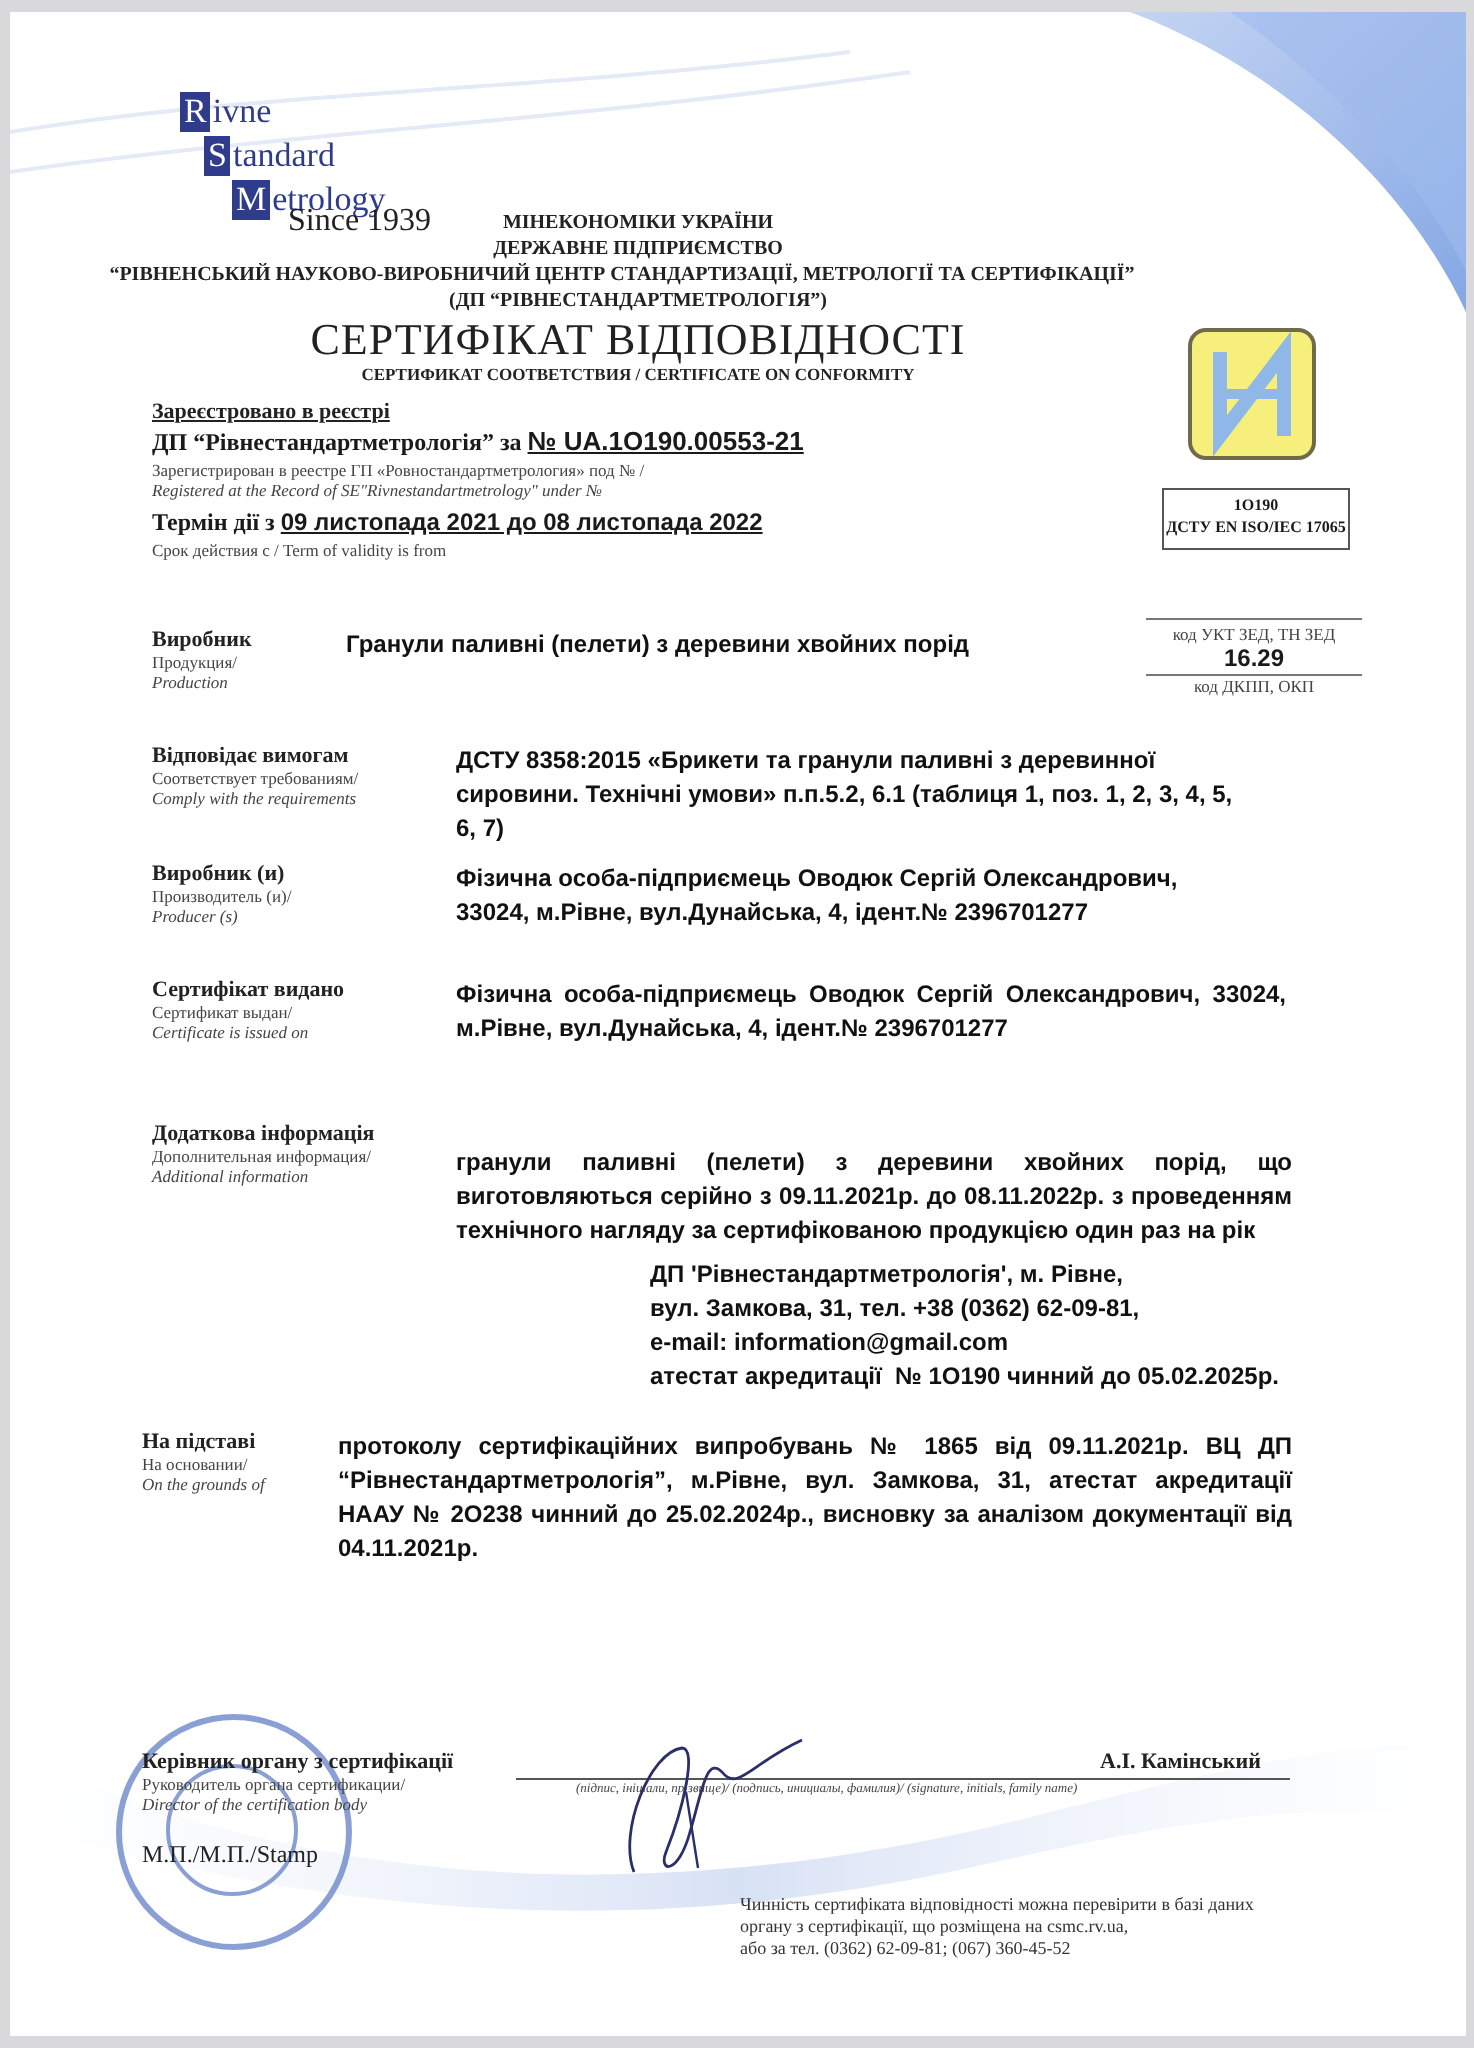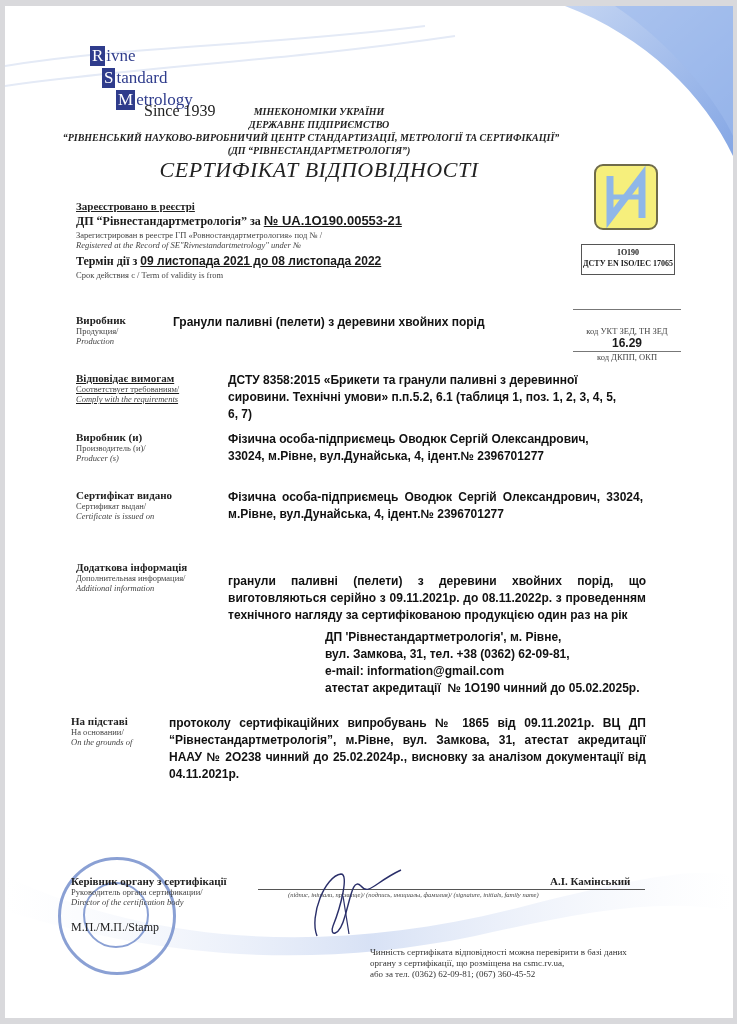--- a/index.html
+++ b/index.html
@@ -19,39 +19,39 @@
     position: absolute; pointer-events: none;
   }
   .abs { position: absolute; }
   .sans { font-family: "Liberation Sans", sans-serif; }
 
   
   .logo-line { position: absolute; font-family: "Liberation Serif", serif; font-size: 17px; color: #2f3c8c; line-height: 18px; }
   .logo-box { display: inline-block; background: #2f3c8c; color: #fff; padding: 0 1px; margin-right: 1px; border: 1px solid #2f3c8c; }
   .since { position: absolute; left: 139px; top: 96px; font-size: 16px; color: #222; }
 
-  .hdr { position: absolute; left: 0; width: 628px; text-align: center; font-weight: bold; color: #222; font-style: italic; }
+  .hdr { position: absolute; left: 0; width: 628px; text-align: center; font-weight: bold; color: #222; }
   .title { font-size: 22px; font-weight: normal; letter-spacing: 0.5px; }
 
   .lbl-main { font-weight: bold; font-size: 11px; color: #222; }
   .lbl-sub { font-size: 8.5px; color: #444; line-height: 10px; }
 
   .val { font-family: "Liberation Sans", sans-serif; font-weight: bold; font-size: 12px; color: #111; line-height: 17px; }
   .justify { text-align: justify; text-align-last: left; }
 
   .ia-logo {
     position: absolute; left: 589px; top: 158px; width: 60px; height: 62px;
     background: #f6ef7c; border: 2px solid #6f6b4a; border-radius: 9px;
   }
   .acc-box {
     position: absolute; left: 576px; top: 238px; width: 92px; height: 27px;
     border: 1px solid #555; text-align: center; font-size: 8px; font-weight: bold; line-height: 11px; padding-top: 2px;
   }
   .code-box { position: absolute; left: 568px; top: 303px; width: 108px; text-align: center; }
-  .code-box .top { border-top: 1px solid #777; font-size: 8.5px; color: #444; padding-top: 16px; }
+  .code-box .top { border-top: 1px solid #777; font-size: 8.5px; color: #444; padding-top: 2px; }
   .code-box .num { font-family: "Liberation Sans", sans-serif; font-size: 12px; font-weight: bold; border-bottom: 1px solid #777; padding-bottom: 1px; }
   .code-box .bot { font-size: 8.5px; color: #444; }
 
   .uline { text-decoration: underline; }
 
   .stamp {
     position: absolute; left: 53px; top: 851px; width: 112px; height: 112px;
     border: 3px solid #5a79c2; border-radius: 50%; opacity: 0.7;
   }
   .stamp-inner {
@@ -95,20 +95,21 @@
       <span class="logo-box">M</span><span>etrology</span>
     </div>
     <div class="since">Since 1939</div>
   </div>
 
   <div class="hdr" style="top:100px;font-size:10px;">МІНЕКОНОМІКИ УКРАЇНИ</div>
   <div class="hdr" style="top:113px;font-size:10px;">ДЕРЖАВНЕ ПІДПРИЄМСТВО</div>
   <div class="hdr" style="top:126px;font-size:10px;left:-8px">“РІВНЕНСЬКИЙ НАУКОВО-ВИРОБНИЧИЙ ЦЕНТР СТАНДАРТИЗАЦІЇ, МЕТРОЛОГІЇ ТА СЕРТИФІКАЦІЇ”</div>
   <div class="hdr" style="top:139px;font-size:10px;">(ДП “РІВНЕСТАНДАРТМЕТРОЛОГІЯ”)</div>
   <div class="hdr title" style="top:151px;">СЕРТИФІКАТ ВІДПОВІДНОСТІ</div>
+  <div class="hdr" style="top:176px;font-size:8.5px;">СЕРТИФИКАТ СООТВЕТСТВИЯ / CERTIFICATE ON CONFORMITY</div>
 
   <div class="ia-logo">
     <svg width="60" height="62" viewBox="0 0 60 62">
       <path d="M14 10 L14 52 L46 10 L46 52" stroke="#8fb7e8" stroke-width="7" fill="none" stroke-linejoin="miter"></path>
       <line x1="14" y1="31" x2="46" y2="31" stroke="#8fb7e8" stroke-width="5"></line>
     </svg>
   </div>
   <div class="acc-box">
     <div>1О190</div>
     <div>ДСТУ EN ISO/IEC 17065</div>
@@ -132,21 +133,21 @@
     <div class="lbl-sub">Продукция/</div>
     <div class="lbl-sub" style="font-style:italic">Production</div>
   </div>
   <div class="abs val" style="left:168px;top:308px;width:380px;">Гранули паливні (пелети) з деревини хвойних порід</div>
   <div class="code-box">
     <div class="top">код УКТ ЗЕД, ТН ЗЕД</div>
     <div class="num">16.29</div>
     <div class="bot">код ДКПП, ОКП</div>
   </div>
 
-  <div class="abs" style="left:71px;top:366px;width:150px;text-decoration:underline;">
+  <div class="abs" style="left:71px;top:366px;width:150px;">
     <div class="lbl-main">Відповідає вимогам</div>
     <div class="lbl-sub">Соответствует требованиям/</div>
     <div class="lbl-sub" style="font-style:italic">Comply with the requirements</div>
   </div>
   <div class="abs val" style="left:223px;top:366px;width:400px;">ДСТУ 8358:2015 «Брикети та гранули паливні з деревинної сировини. Технічні умови» п.п.5.2, 6.1 (таблиця 1, поз. 1, 2, 3, 4, 5, 6, 7)</div>
 
   <div class="abs" style="left:71px;top:425px;width:140px;">
     <div class="lbl-main">Виробник (и)</div>
     <div class="lbl-sub">Производитель (и)/</div>
     <div class="lbl-sub" style="font-style:italic">Producer (s)</div>

